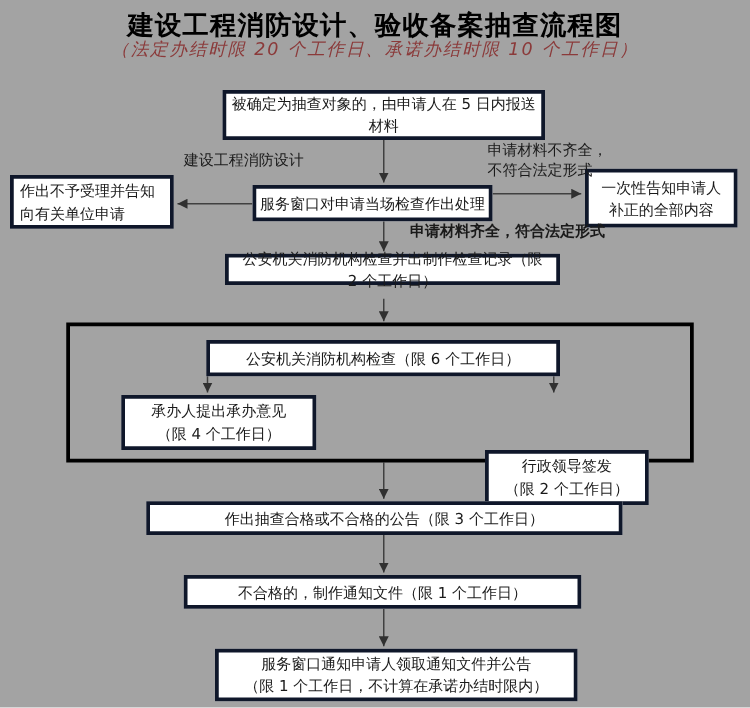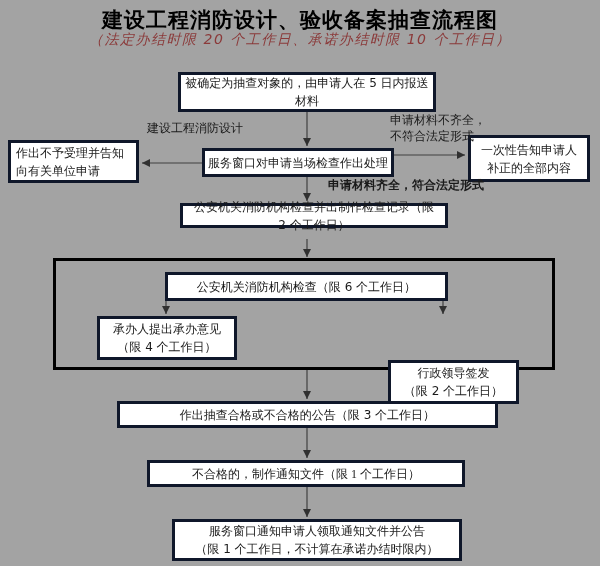--- a/index.html
+++ b/index.html
@@ -48,24 +48,24 @@
   svg.edges{position:absolute;left:0;top:0;pointer-events:none;}
 
   
   .n-report        {left:178px;top:72px; width:258px;height:40px;}
   .n-reject        {left:8px;  top:140px;width:131px;height:43px;}
   .n-window        {left:202px;top:148px;width:192px;height:29px;}
   .n-notify        {left:468px;top:135px;width:122px;height:47px;}
   .n-record        {left:180px;top:203px;width:268px;height:25px;}
   .n-frame         {left:53px; top:258px;width:502px;height:112px;}
   .n-inspect       {left:165px;top:272px;width:283px;height:29px;}
-  .n-opinion       {left:97px; top:316px;width:140px;height:44px;}
+  .n-opinion       {left:97px; top:316px;width:156px;height:44px;}
   .n-sign          {left:388px;top:316px;width:131px;height:44px;margin-top:44px;}
   .n-announce      {left:117px;top:401px;width:381px;height:27px;}
-  .n-noticedoc     {left:147px;top:460px;width:318px;height:27px;font-family:Liberation Serif, serif;}
+  .n-noticedoc     {left:147px;top:460px;width:318px;height:27px;}
   .n-final         {left:172px;top:519px;width:290px;height:42px;}
   .l-notjur        {left:147px;top:121px;}
   .l-incomplete    {left:390px;top:113px;}
   .l-complete      {left:328px;top:178px;font-weight:bold;}
 </style>
 </head>
 <body>
 
 <div class="page">
 

